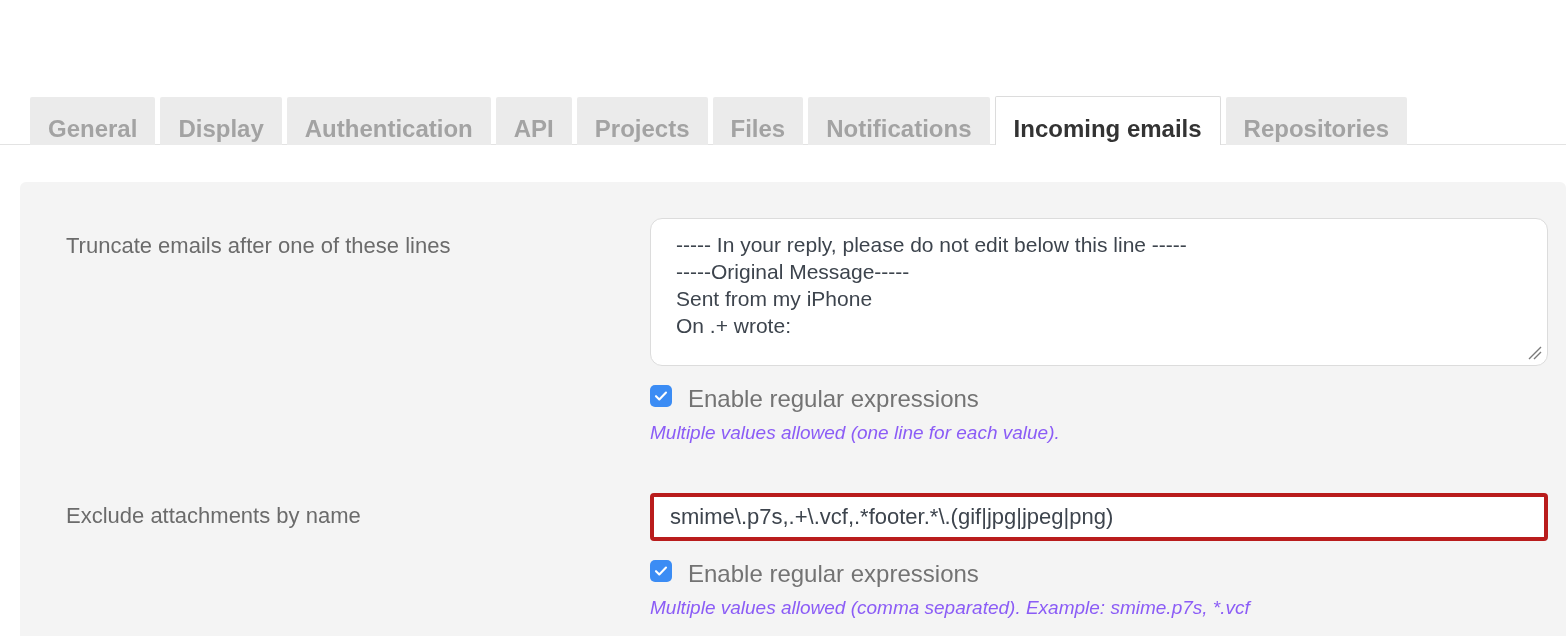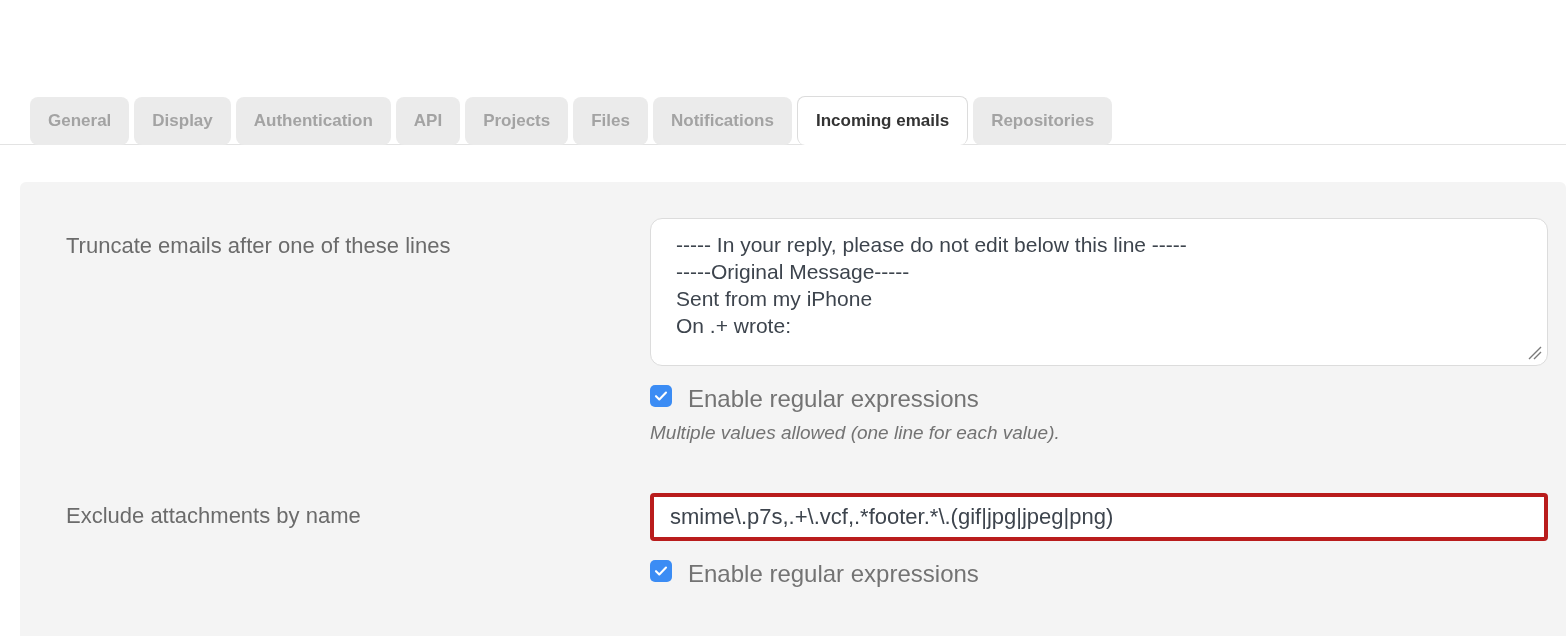--- a/index.html
+++ b/index.html
@@ -49,32 +49,31 @@
     left: 0;
     right: 0;
     top: 144px;
     height: 1px;
     background: #e3e3e3;
   }
   .tab {
     display: inline-block;
     height: 48px;
     line-height: 48px;
-    padding: 0 18px;
+    padding: 8px 18px;
     margin-right: 5px;
     background: #ebebeb;
     color: #a3a3a3;
-    font-size: 17px;
+    font-size: 24px;
     font-weight: bold;
     box-sizing: border-box;
     border-top-left-radius: 2px;
     border-top-right-radius: 2px;
     cursor: pointer;
     position: relative;
-    border-radius: 8px;
   }
   .tab.active {
     background: #ffffff;
     color: #333333;
     border: 1px solid #dcdcdc;
     border-bottom: none;
     height: 49px;
     line-height: 47px;
     z-index: 3;
   }
@@ -187,21 +186,21 @@
     font-size: 24px;
     color: #737373;
     line-height: 28px;
     cursor: pointer;
   }
 
   .hint {
     margin-top: 8px;
     font-size: 19px;
     font-style: italic;
-    color: #737373;
+    color: #8b5cf6;
     line-height: 24px;
   }
 </style>
 </head>
 <body>
 
 <div class="page">
 
 
   <div class="tab-baseline"></div>
@@ -257,17 +256,18 @@
 
         <div class="check-row">
           <span class="checkbox">
             <svg width="16" height="16" viewBox="0 0 16 16">
               <path d="M3 8.2 L6.3 11.4 L13 4.6" stroke="#ffffff" stroke-width="2.1" fill="none" stroke-linecap="round" stroke-linejoin="round"></path>
             </svg>
           </span>
           <span class="check-label">Enable regular expressions</span>
         </div>
 
+        <div class="hint">Multiple values allowed (comma separated). Example: smime.p7s, *.vcf</div>
       </div>
     </div>
 
   </div>
 </div>
 
 </body></html>

